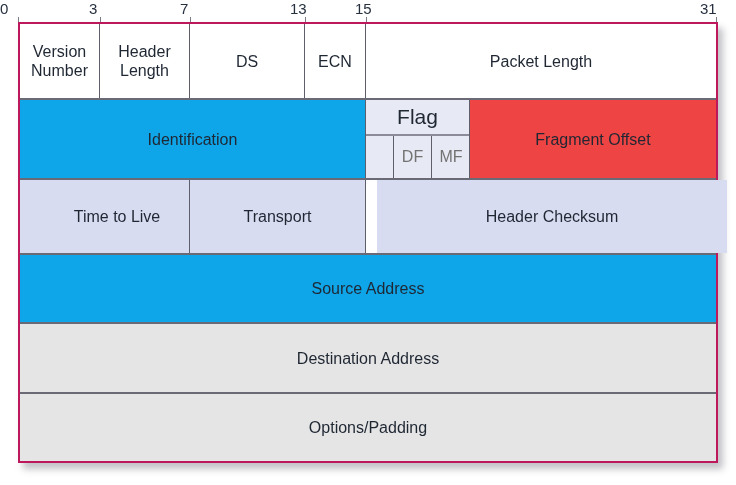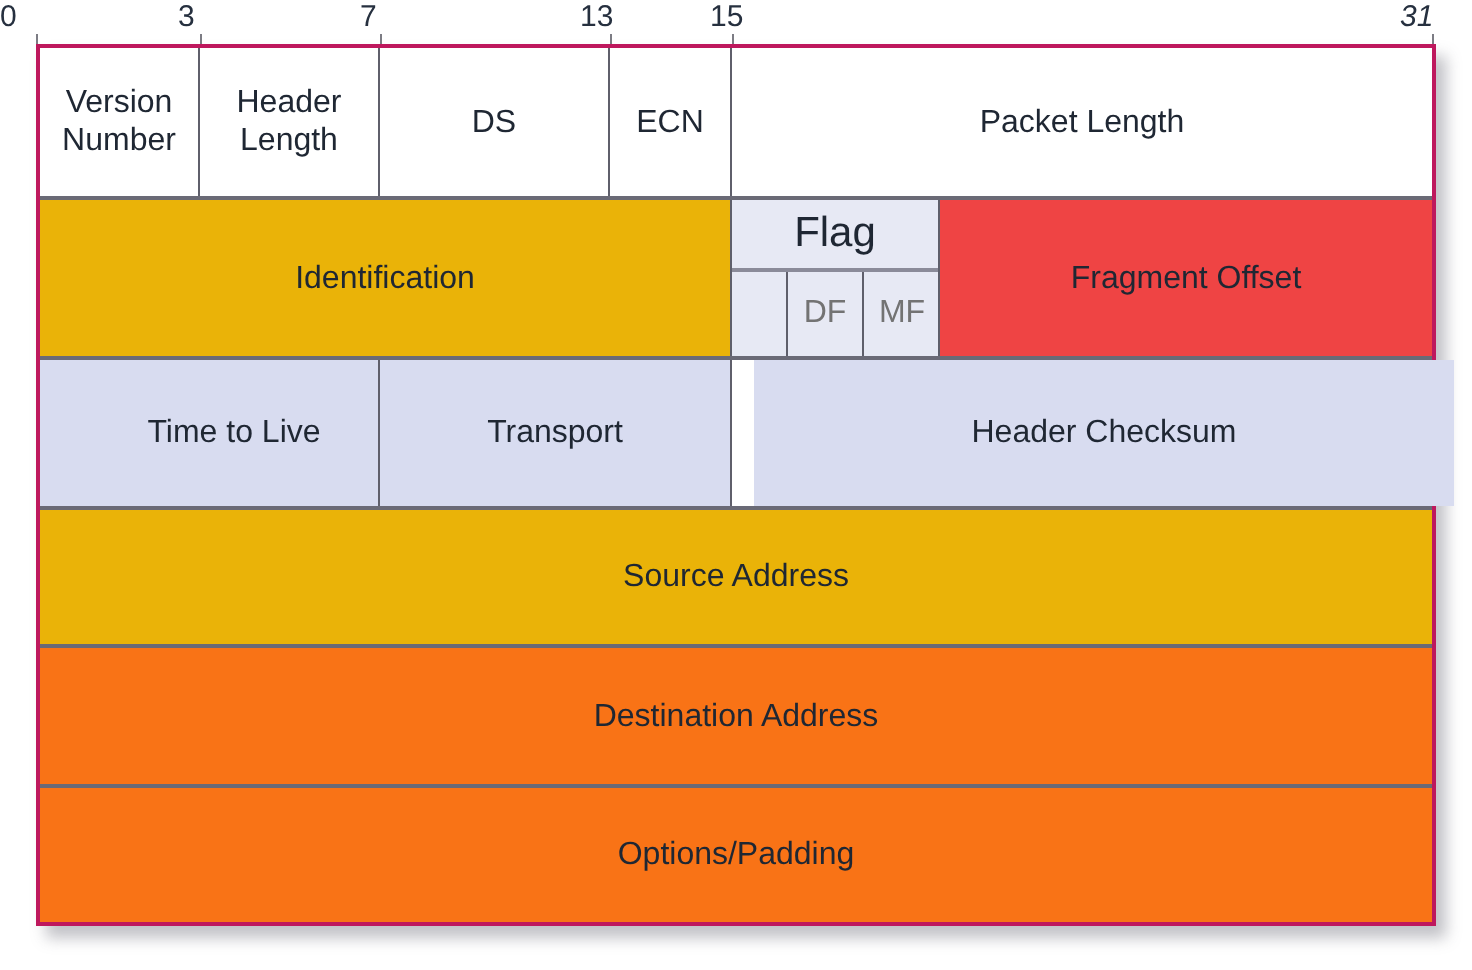--- a/index.html
+++ b/index.html
@@ -81,23 +81,23 @@
     font-size: 16px;
     line-height: 19px;
     color: #1f2733;
     border-right: 1px solid #5f5f6b;
     white-space: pre-line;
   }
   .cell.noborder { border-right: none; }
 
   
   .fill-white  { background: #ffffff; }
-  .fill-pale   { background: #eab308; }
+  .fill-pale   { background: #0ea5e9; }
   .fill-mid    { background: #d8dcf0; }
-  .fill-deep   { background: #f97316; }
+  .fill-deep   { background: #e5e5e5; }
 
   
   #flag-block {
     position: absolute;
     top: 0;
     bottom: 0;
     box-sizing: border-box;
     border-right: 1px solid #5f5f6b;
     background: #e7e9f4;
   }
@@ -134,21 +134,21 @@
 <body>
 
 <div id="diagram-root">
 
   <div id="bit-ruler">
     <span class="ruler-label" style="left:0px;">0</span>
     <span class="ruler-label" style="left:89px;">3</span>
     <span class="ruler-label" style="left:180px;">7</span>
     <span class="ruler-label" style="left:290px;">13</span>
     <span class="ruler-label" style="left:355px;">15</span>
-    <span class="ruler-label" style="left:700px;font-style:italic;">31</span>
+    <span class="ruler-label" style="left:700px;">31</span>
 
     <span class="ruler-tick" style="left:18px;"></span>
     <span class="ruler-tick" style="left:100px;"></span>
     <span class="ruler-tick" style="left:190px;"></span>
     <span class="ruler-tick" style="left:305px;"></span>
     <span class="ruler-tick" style="left:366px;"></span>
     <span class="ruler-tick" style="left:716px;"></span>
   </div>
 
   <div id="header-table">

